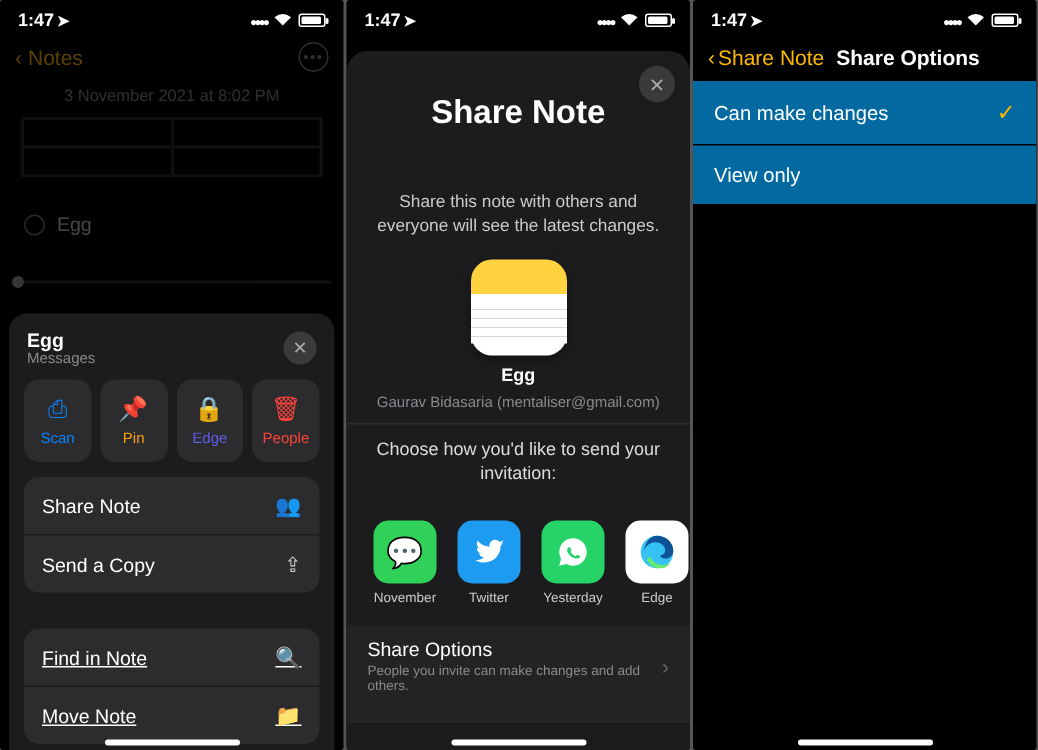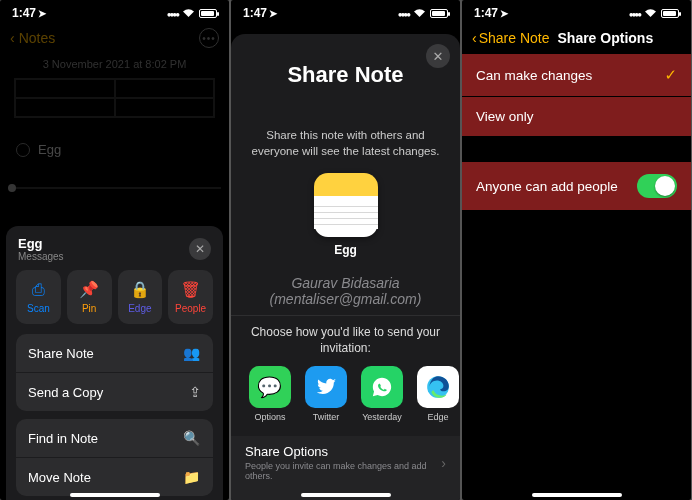--- a/index.html
+++ b/index.html
@@ -34,49 +34,49 @@
   .sheet1 .title { font-size:13px; font-weight:600; }
   .sheet1 .sub { font-size:10px; color:#888; }
   .close-x { width:22px; height:22px; background:#3a3a3c; border-radius:50%; display:flex; align-items:center; justify-content:center; color:#aaa; font-size:12px;}
   .actions-row { display:flex; gap:6px; padding:0 10px 10px; }
   .action-btn { flex:1; background:#2c2c2e; border-radius:10px; display:flex; flex-direction:column; align-items:center; justify-content:center; padding:10px 2px; font-size:10px;}
   .action-btn .ico { font-size:16px; margin-bottom:4px;}
   .scan { color:#0a84ff;} .pin{color:#ff9f0a;} .lock{color:#5e5ce6;} .del{color:#ff453a;}
   .menu-list { margin:0 10px; background:#2c2c2e; border-radius:10px; overflow:hidden;}
   .menu-item { display:flex; justify-content:space-between; align-items:center; padding:11px 12px; font-size:13px; border-bottom:1px solid #1c1c1e;}
   .menu-item:last-child{border-bottom:none;}
-  .menu-list.sep { margin-top:8px;}
+  .menu-list.sep { margin-top:24px;text-decoration:underline;}
   .mi-icon { color:#ccc; font-size:14px;}
   .home-ind { position:absolute; bottom:3px; left:50%; transform:translateX(-50%); width:90px; height:4px; background:#fff; border-radius:3px;}
   
   .sheet2 { position:absolute; top:34px; left:0; right:0; bottom:0; background:#1c1c1e; border-radius:14px 14px 0 0; padding:12px 14px 0;}
   .close2 { position:absolute; top:10px; right:10px; width:24px; height:24px; background:#3a3a3c; border-radius:50%; display:flex; align-items:center; justify-content:center; color:#aaa; font-size:13px;}
   .sheet2 h1{ text-align:center; font-size:22px; font-weight:700; margin:16px 0 8px;}
   .sheet2 .desc{ text-align:center; font-size:11.5px; color:#ccc; line-height:1.35; padding:0 6px;margin-top:40px;}
   .note-icon { width:64px; height:64px; margin:14px auto 6px; border-radius:14px; background:linear-gradient(#ffd23f 0 36%, #fff 36% 100%); box-shadow:0 2px 6px rgba(0,0,0,.4);}
   .note-icon .lines { position:relative; top:28px; height:28px; background:repeating-linear-gradient(#fff 0 5px,#d8d8d8 5px 6px);}
   .note-name { text-align:center; font-size:12px; font-weight:600; margin-top:2px;}
-  .note-owner { text-align:center; font-size:14px; color:#8a8a8e; margin-top:18px; margin-bottom:8px;font-style:italic;}
+  .note-owner { text-align:center; font-size:10px; color:#8a8a8e; margin-top:6px; margin-bottom:8px;}
   .divider { height:1px; background:#2e2e30; margin:8px -14px;}
-  .invite-txt { text-align:center; font-size:12px; color:#ddd; margin:8px 0 10px; line-height:1.35;}
+  .invite-txt { text-align:center; font-size:12px; color:#ddd; margin:8px 0 24px; line-height:1.35;}
   .apps-row { display:flex; gap:10px; padding:0 2px 4px; align-items:flex-start;}
   .app { flex:none; width:46px; display:flex; flex-direction:column; align-items:center; font-size:9px; color:#ccc;}
   .app .tile { width:42px; height:42px; border-radius:10px; margin-bottom:4px; display:flex; align-items:center; justify-content:center; color:#fff; font-size:20px;}
   .messages{background:#30d158;} .twitter{background:#1d9bf0;} .whatsapp{background:#25d366;} .edge{background:#fff; color:#0b57d0;}
   .partial { width:14px; height:42px; border-radius:10px 0 0 10px; background:#fff; margin-top:0;}
   .share-opts { margin:10px -14px 0; padding:8px 14px 20px; background:#232325; display:flex; justify-content:space-between; align-items:center;}
   .share-opts .txt .t { font-size:13px; }
   .share-opts .txt .s { font-size:9px; color:#8a8a8e; margin-top:2px;}
   .chev { color:#666; font-size:14px;}
   
   .nav3 { display:flex; align-items:center; gap:6px; padding:8px 10px; font-size:14px;}
   .nav3 .back3 { color:#ffb800; display:flex; align-items:center; gap:2px;}
   .nav3 .title3 { color:#fff; font-weight:600; margin-left:2px;}
   .section-lbl { font-size:10px; color:#7a7a7e; letter-spacing:0.5px; padding:14px 14px 6px; text-transform:uppercase;}
-  .cell-group { background:#7f1d1d; }
+  .cell-group { background:#0369a1; }
   .cell { display:flex; justify-content:space-between; align-items:center; padding:12px 14px; font-size:13.5px; border-bottom:1px solid #000;}
   .cell:last-child{border-bottom:none;}
   .check-y { color:#ffb800; font-size:15px;}
   .toggle { width:40px; height:24px; background:#30d158; border-radius:12px; position:relative;}
   .toggle::after { content:""; position:absolute; right:2px; top:2px; width:20px; height:20px; background:#fff; border-radius:50%; box-shadow:0 1px 2px rgba(0,0,0,.4);}
   svg { display:block; }
 </style>
 </head>
 <body>
 
@@ -192,21 +192,21 @@
     <div class="note-icon">
         <div class="lines"></div>
       </div>
     <div class="note-name">Egg</div>
     <div class="note-owner">Gaurav Bidasaria (mentaliser@gmail.com)</div>
     <div class="divider"></div>
     <div class="invite-txt">Choose how you'd like to send your invitation:</div>
     <div class="apps-row">
       <div class="app">
           <div class="tile messages">💬</div>
-          <span>Options</span>
+          <span>November</span>
         </div>
       <div class="app">
           <div class="tile twitter">
         <svg width="22" height="22" viewBox="0 0 24 24" fill="#fff">
               <path d="M23 5.1c-.8.4-1.6.6-2.5.7.9-.5 1.6-1.4 1.9-2.4-.8.5-1.8.9-2.8 1.1C18.8 3.6 17.7 3 16.5 3c-2.3 0-4.2 1.9-4.2 4.2 0 .3 0 .6.1.9C8.9 7.9 5.8 6.3 3.7 3.8c-.4.6-.6 1.4-.6 2.1 0 1.5.7 2.8 1.9 3.5-.7 0-1.4-.2-1.9-.5v.1c0 2 1.4 3.7 3.4 4.1-.4.1-.7.1-1.1.1-.3 0-.5 0-.8-.1.5 1.7 2.1 2.9 3.9 2.9-1.4 1.1-3.2 1.8-5.2 1.8H2c1.9 1.2 4.1 1.9 6.5 1.9 7.8 0 12-6.4 12-12v-.5c.8-.6 1.6-1.3 2.1-2.1z"></path>
             </svg>
       </div>
           <span>Twitter</span>
         </div>
       <div class="app">
@@ -266,20 +266,14 @@
     <div class="cell">
       <span>Can make changes</span>
       <span class="check-y">✓</span>
     </div>
     <div class="cell">
       <span>View only</span>
       <span></span>
     </div>
   </div>
   <div style="height:26px"></div>
-  <div class="cell-group">
-    <div class="cell">
-      <span>Anyone can add people</span>
-      <span class="toggle"></span>
-    </div>
-  </div>
   <div class="home-ind"></div>
 </div>
 
 </body></html>

